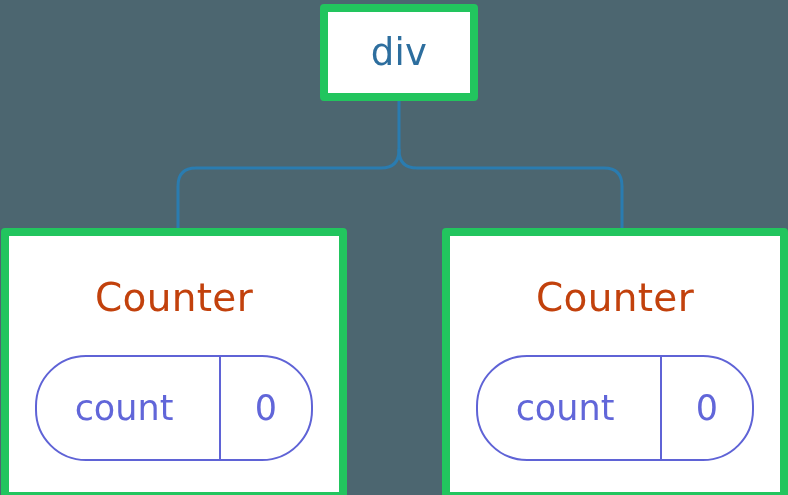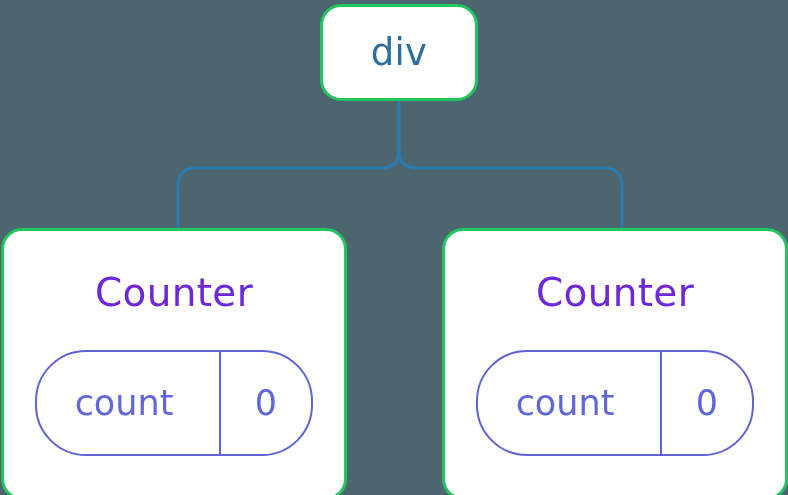--- a/index.html
+++ b/index.html
@@ -27,22 +27,22 @@
     width: 788px;
     height: 495px;
     pointer-events: none;
   }
 
   
   .node {
     position: absolute;
     box-sizing: border-box;
     background: #ffffff;
-    border: 3px solid #22c55e;
-    border-radius: 21px;
+    border: 8px solid #22c55e;
+    border-radius: 4px;
   }
 
   
   .node.root {
     left: 320px;
     top: 4px;
     width: 158px;
     height: 97px;
     display: flex;
     align-items: center;
@@ -62,21 +62,21 @@
     height: 272px;
     display: flex;
     flex-direction: column;
     align-items: center;
   }
   .node.component.left  { left: 1px; }
   .node.component.right { left: 442px; }
 
   .node-title {
     margin-top: 42px;
-    color: #6d28d9;
+    color: #c2410c;
     font-size: 39px;
     line-height: 1;
     letter-spacing: 0.3px;
   }
 
   
   .state-pill {
     margin-top: 38px;
     display: flex;
     align-items: stretch;

